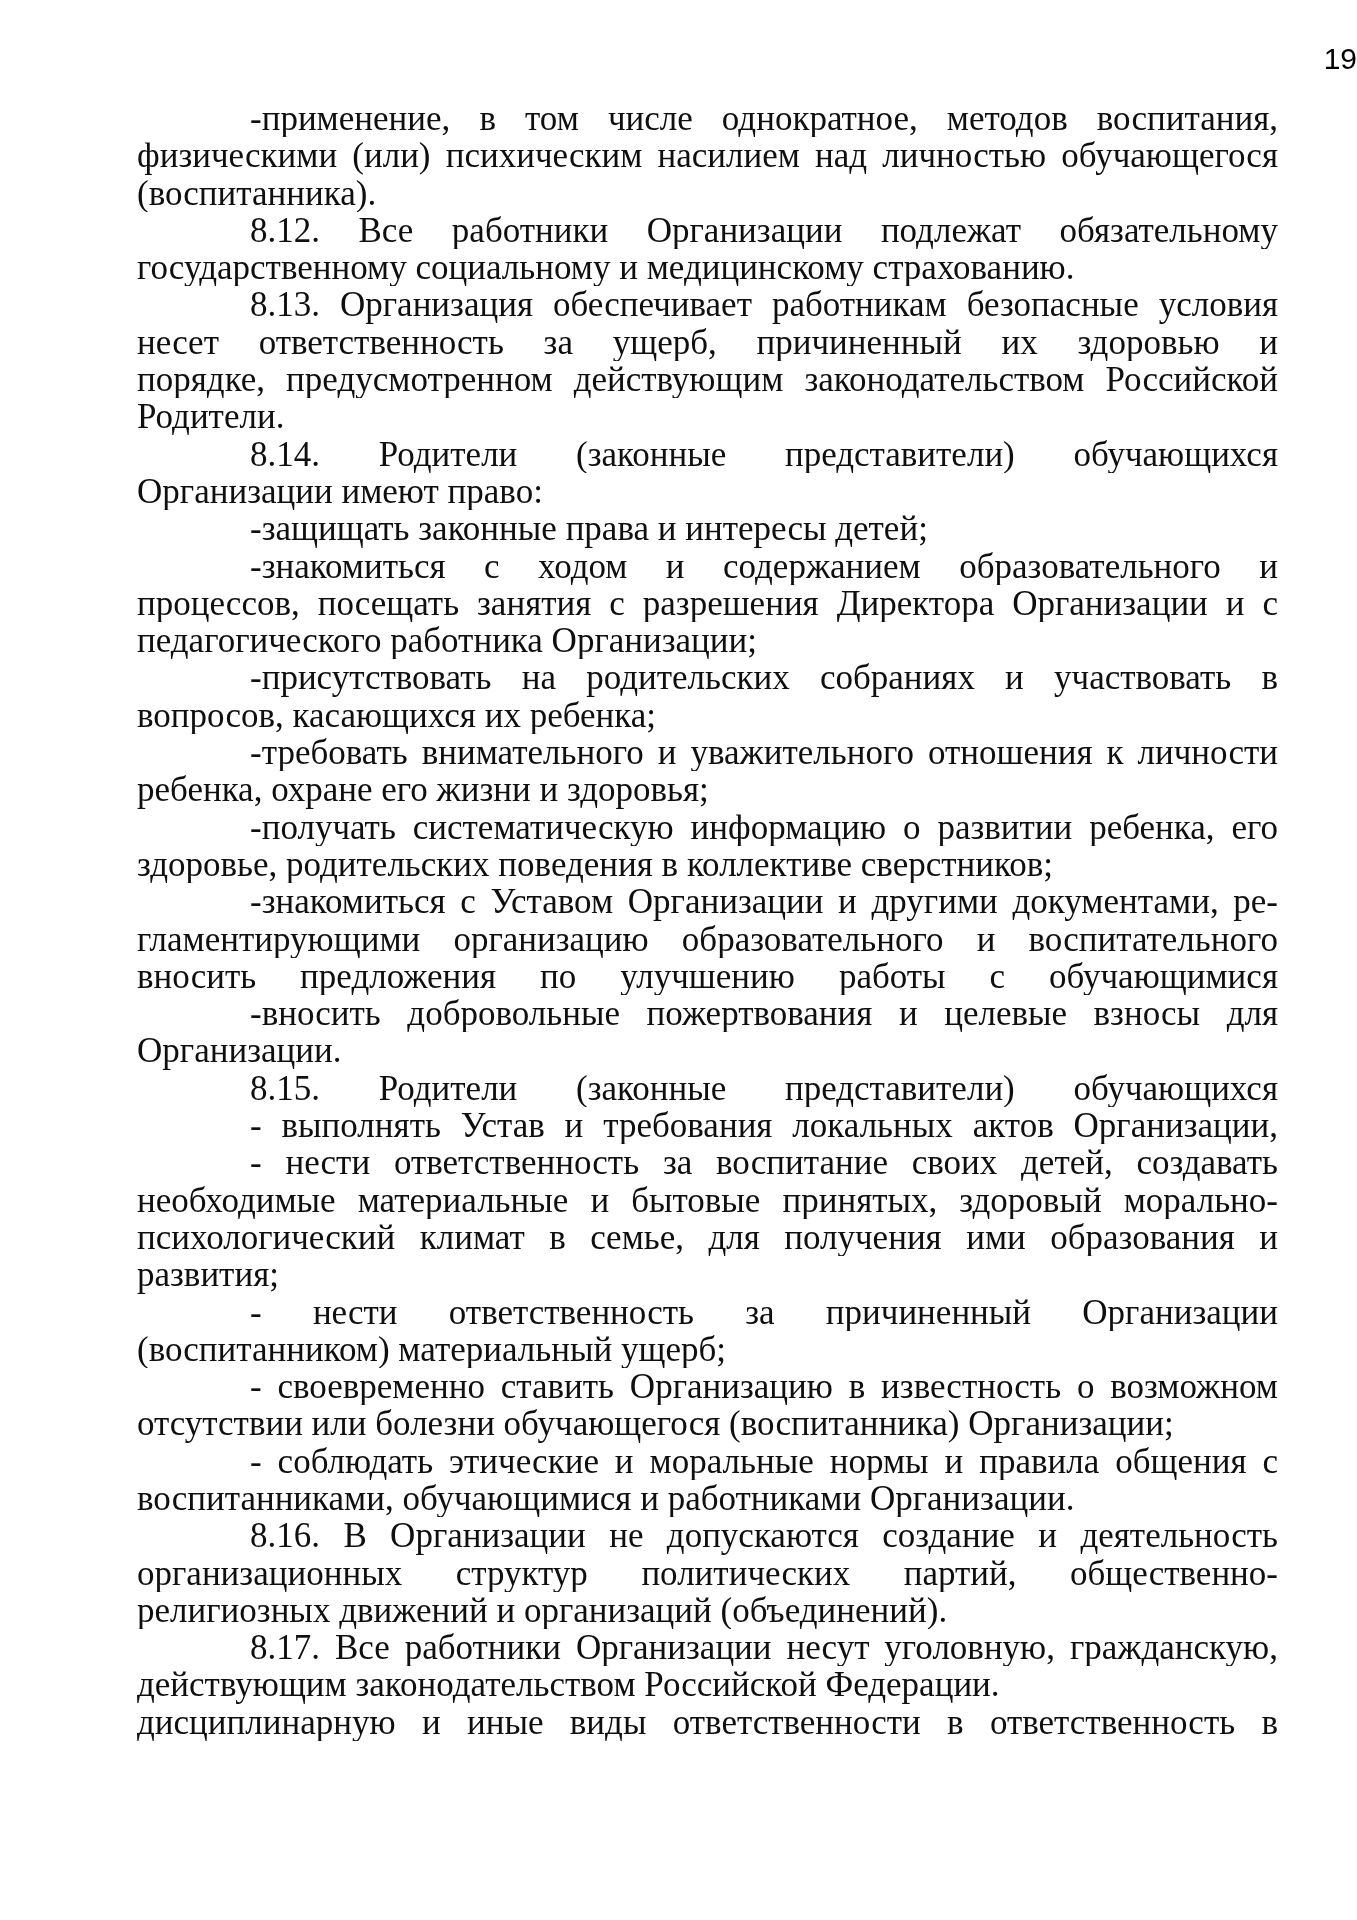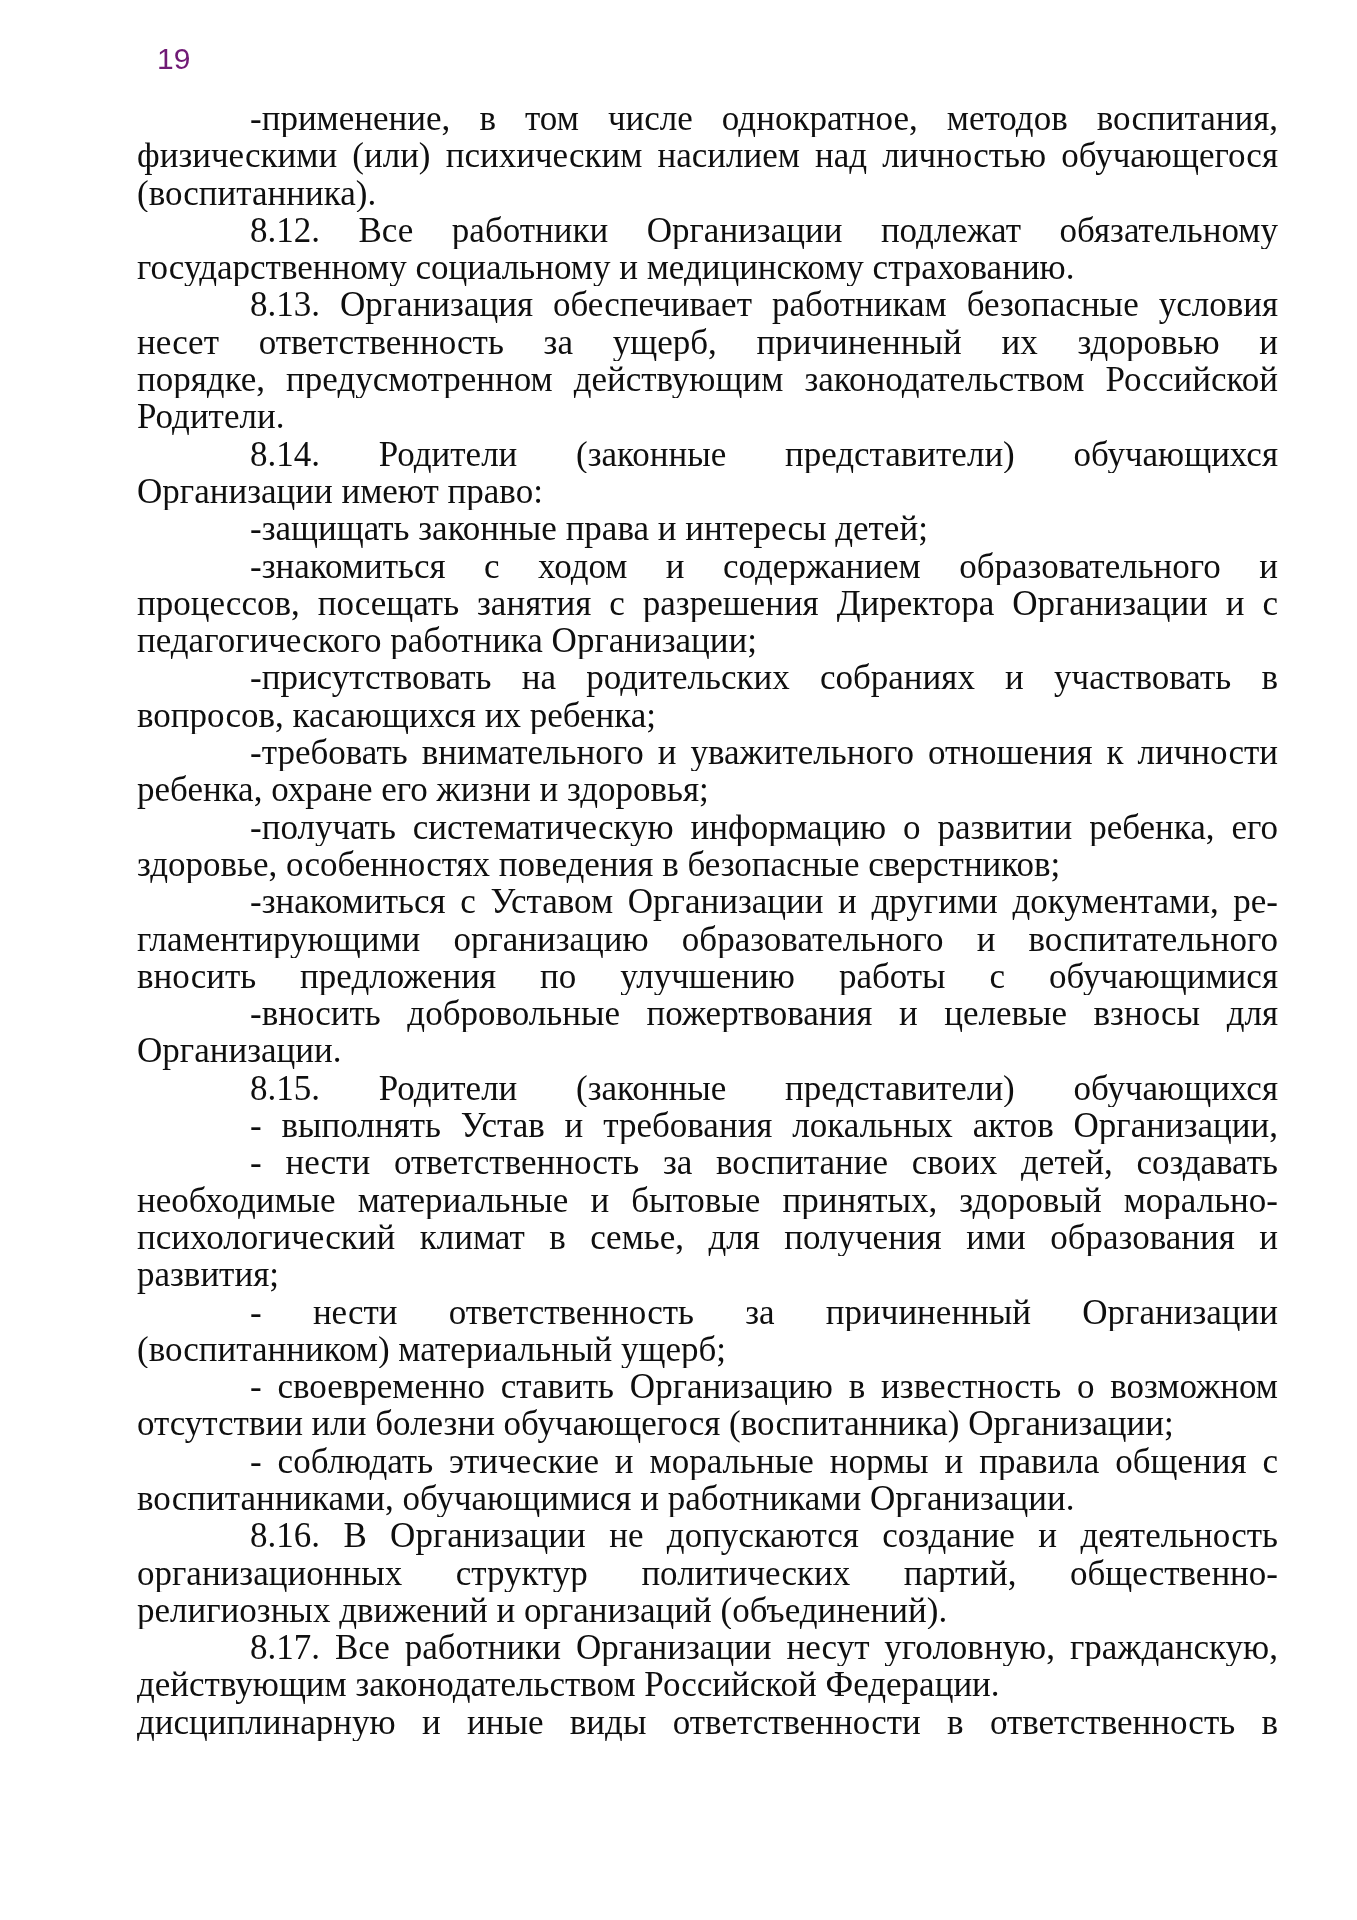--- a/index.html
+++ b/index.html
@@ -13,25 +13,25 @@
     height: 1920px;
     background: #ffffff;
     overflow: hidden;
     color: #101010;
   }
   .page-number {
     position: absolute;
     top: 42px;
     left: 157px;
     width: 1200px;
-    text-align: left;
+    text-align: right;
     font-family: "Liberation Sans", "DejaVu Sans", sans-serif;
     font-size: 30px;
     line-height: 34px;
-    color: #701a75;
+    color: #000000;
   }
   .doc-body {
     position: absolute;
     top: 100px;
     left: 137px;
     width: 1141px;
     font-family: "Liberation Serif", "DejaVu Serif", serif;
     font-size: 35px;
     color: #0f0f0f;
   }
@@ -90,21 +90,21 @@
       <div class="para">
         <div class="line first">-присутствовать на родительских собраниях и участвовать в обсуждении</div>
         <div class="line last">вопросов, касающихся их ребенка;</div>
       </div>
       <div class="para">
         <div class="line first">-требовать внимательного и уважительного отношения к личности</div>
         <div class="line last">ребенка, охране его жизни и здоровья;</div>
       </div>
       <div class="para">
         <div class="line first">-получать систематическую информацию о развитии ребенка, его</div>
-        <div class="line last">здоровье, особенностях поведения в безопасные сверстников;</div>
+        <div class="line last">здоровье, родительских поведения в коллективе сверстников;</div>
       </div>
       <div class="para">
         <div class="line first">-знакомиться с Уставом Организации и другими документами, ре-</div>
         <div class="line">гламентирующими организацию образовательного и воспитательного процессов,</div>
         <div class="line last">вносить предложения по улучшению работы с обучающимися (воспитанниками);</div>
       </div>
       <div class="para">
         <div class="line first">-вносить добровольные пожертвования и целевые взносы для развития</div>
         <div class="line last">Организации.</div>
       </div>

